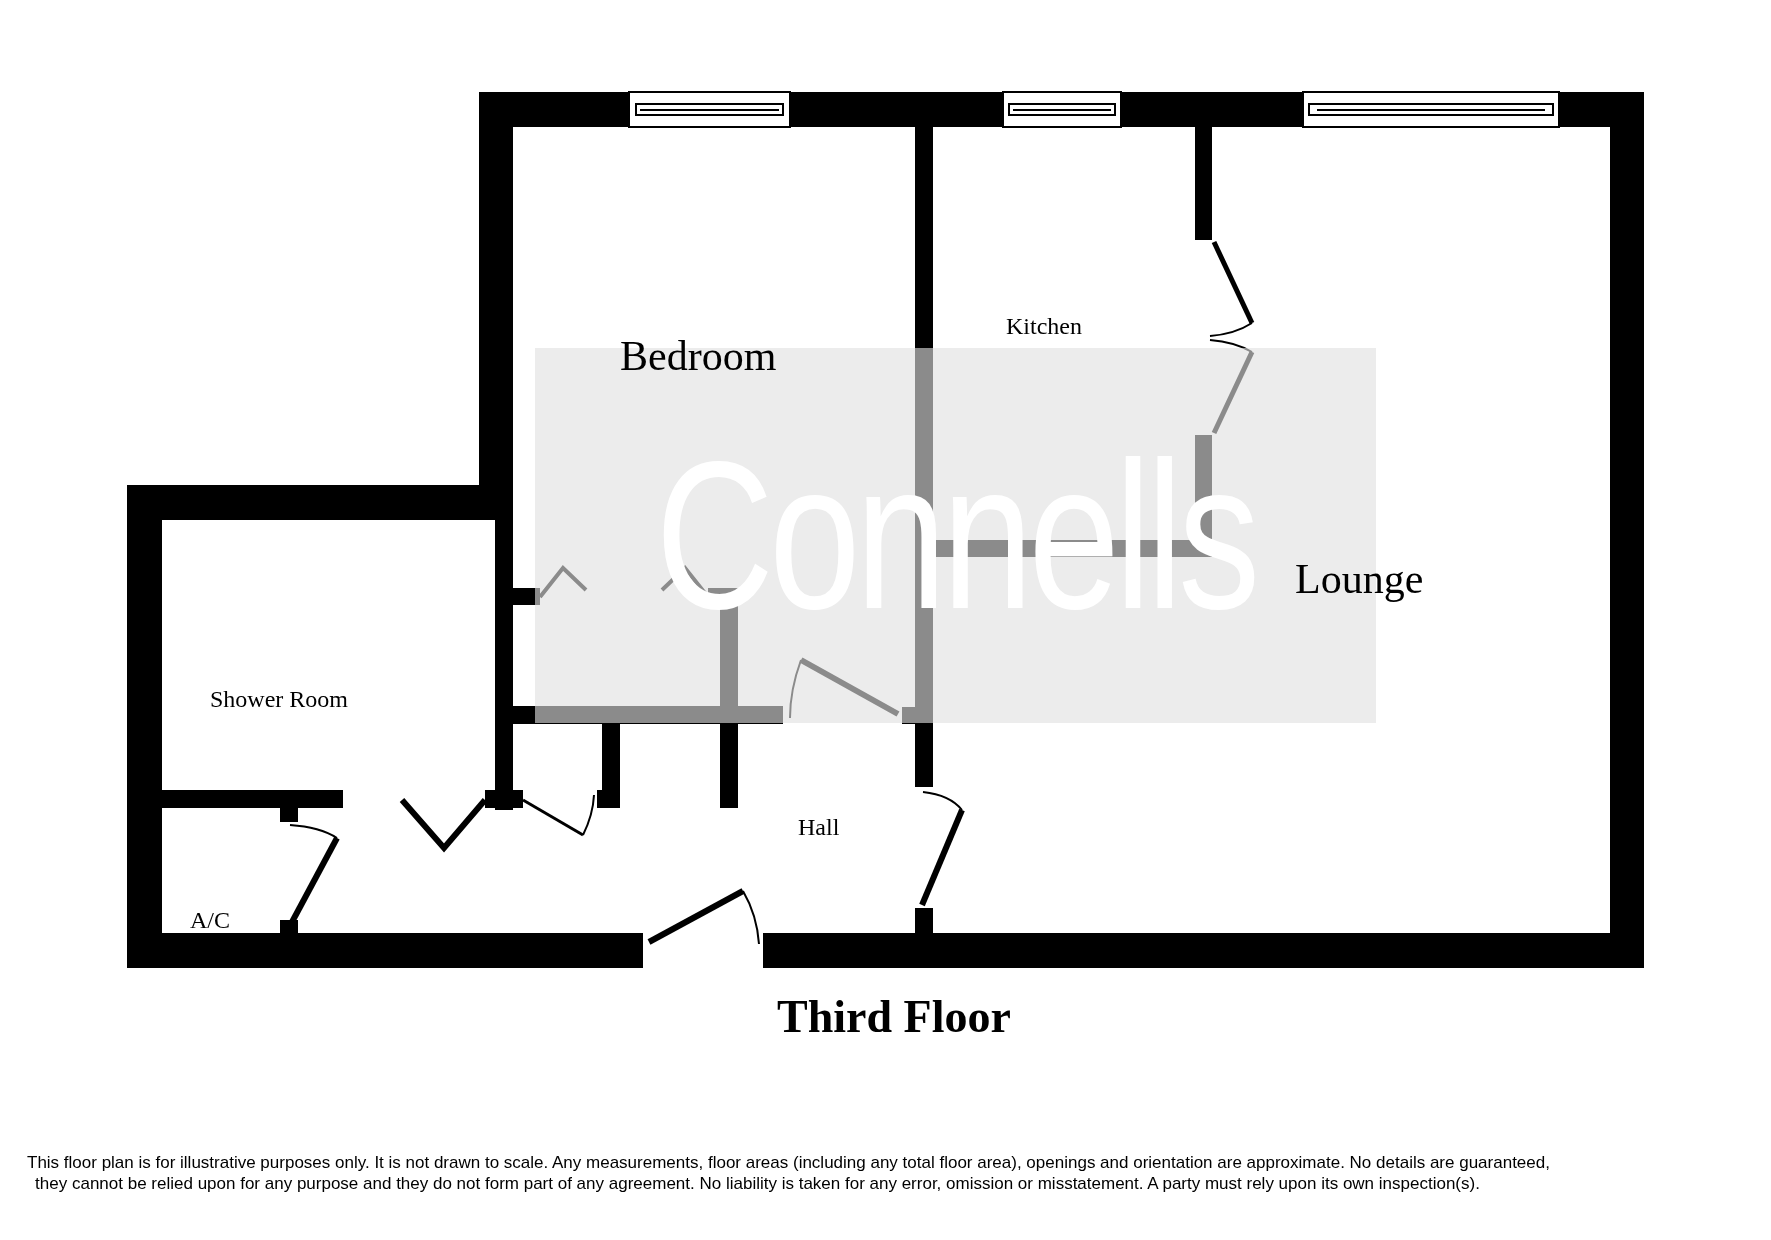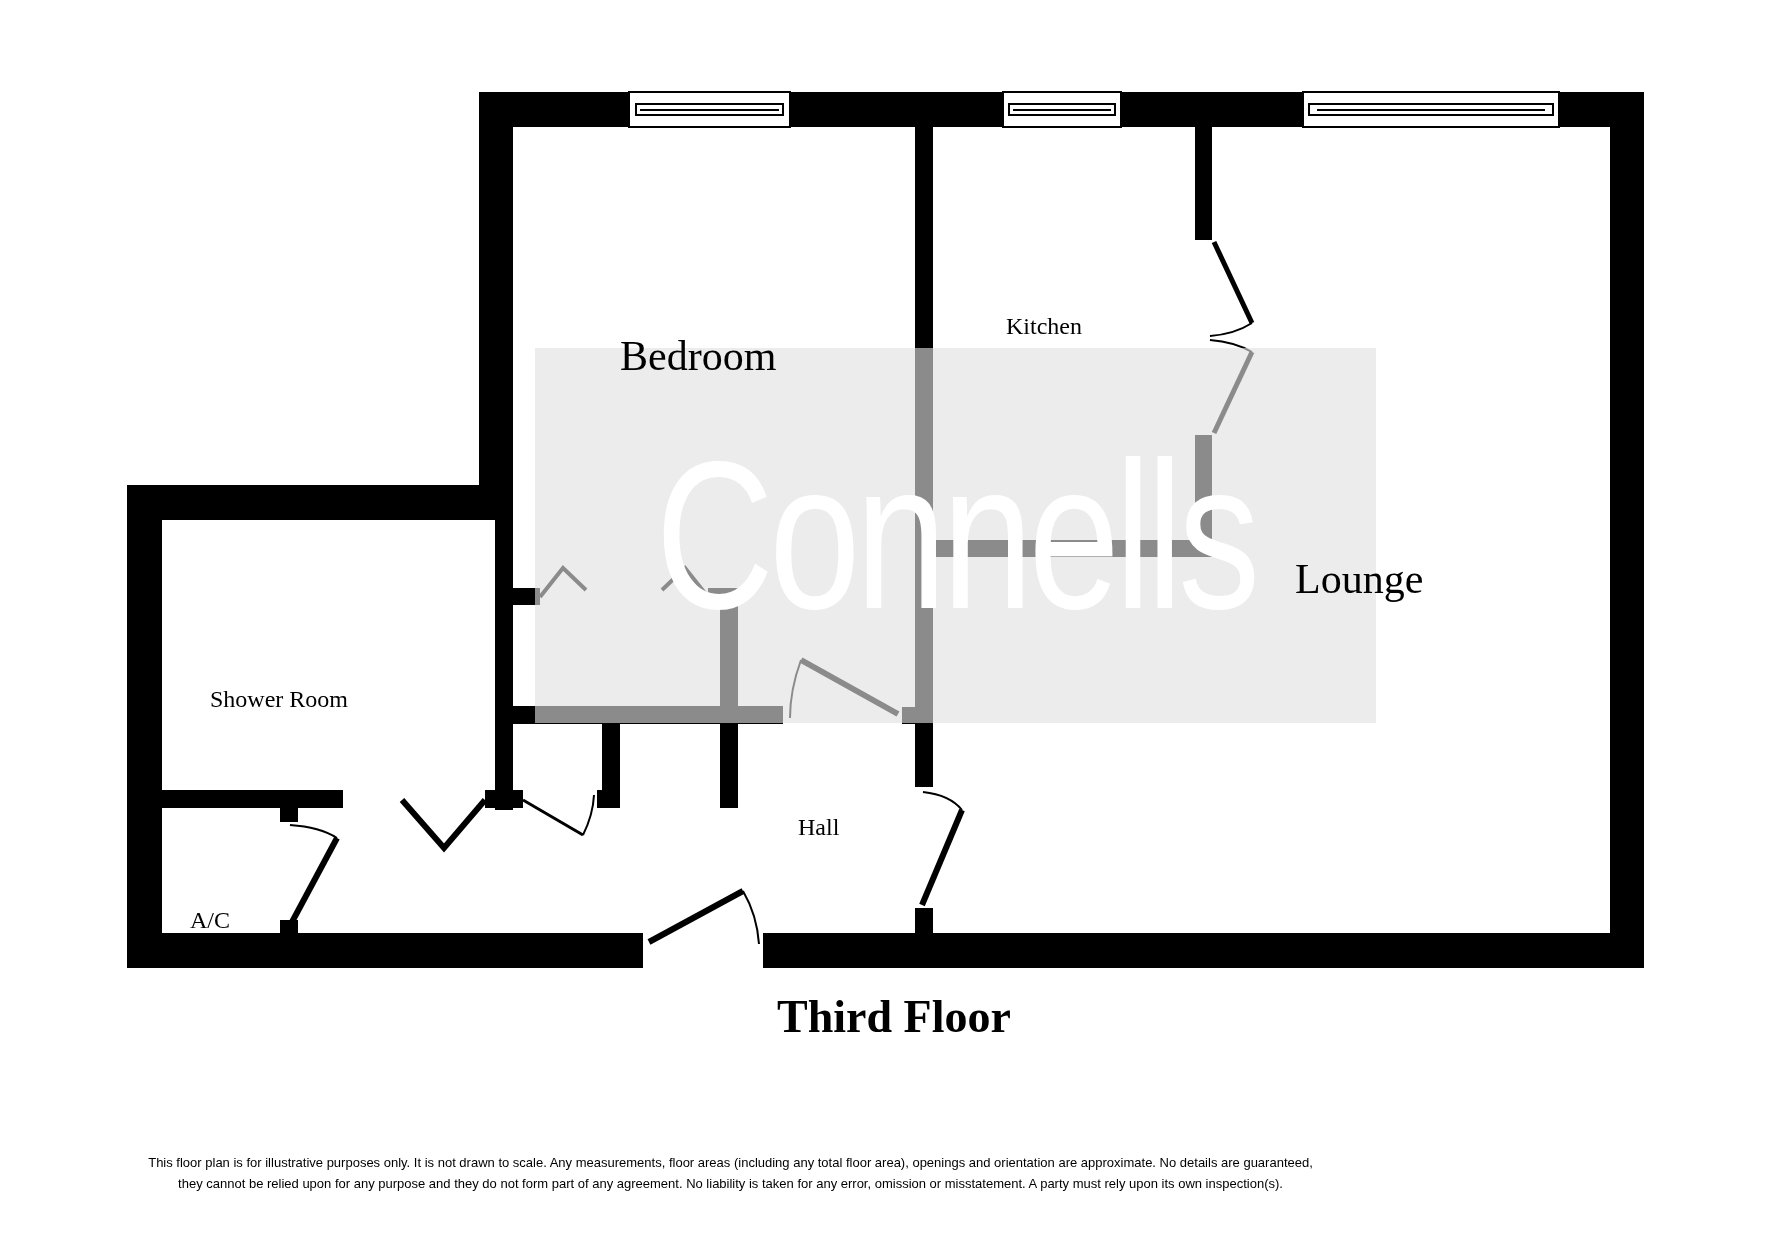--- a/index.html
+++ b/index.html
@@ -2,21 +2,21 @@
 <html><head>
 <meta charset="utf-8">
 <style>
   html,body{margin:0;padding:0;background:#fff;}
   body{width:1771px;height:1240px;position:relative;overflow:hidden;font-family:"Liberation Sans",sans-serif;}
   svg#plan{position:absolute;left:0;top:0;}
   .label{position:absolute;color:#000;white-space:nowrap;font-family:Liberation Serif, serif;}
   .room{font-size:42px;}
   .room-sm{font-size:24px;}
   #floor-title{font-weight:bold;font-size:46px;left:0;width:1771px;text-align:center;top:990px;padding-left:17px;box-sizing:border-box;}
-  #disclaimer{position:absolute;left:0;width:1461px;top:1152px;text-align:center;font-size:13px;line-height:21px;color:#000;}
+  #disclaimer{position:absolute;left:0;width:1461px;top:1152px;text-align:center;font-size:17px;line-height:21px;color:#000;padding-left:27px;}
   #disclaimer div{white-space:nowrap;}
   #watermark{position:absolute;left:535px;top:348px;width:841px;height:375px;background:rgba(225,225,225,0.62);}
   #watermark-text{position:absolute;left:0;top:0;width:100%;height:100%;display:flex;align-items:center;justify-content:center;color:#fff;font-size:210px;letter-spacing:-6px;font-family:"Liberation Sans",sans-serif;transform:scaleX(0.78);}
 </style>
 </head>
 <body>
 
 <svg id="plan" width="1771" height="1240" viewBox="0 0 1771 1240" xmlns="http://www.w3.org/2000/svg">
   <g fill="#000">
 

